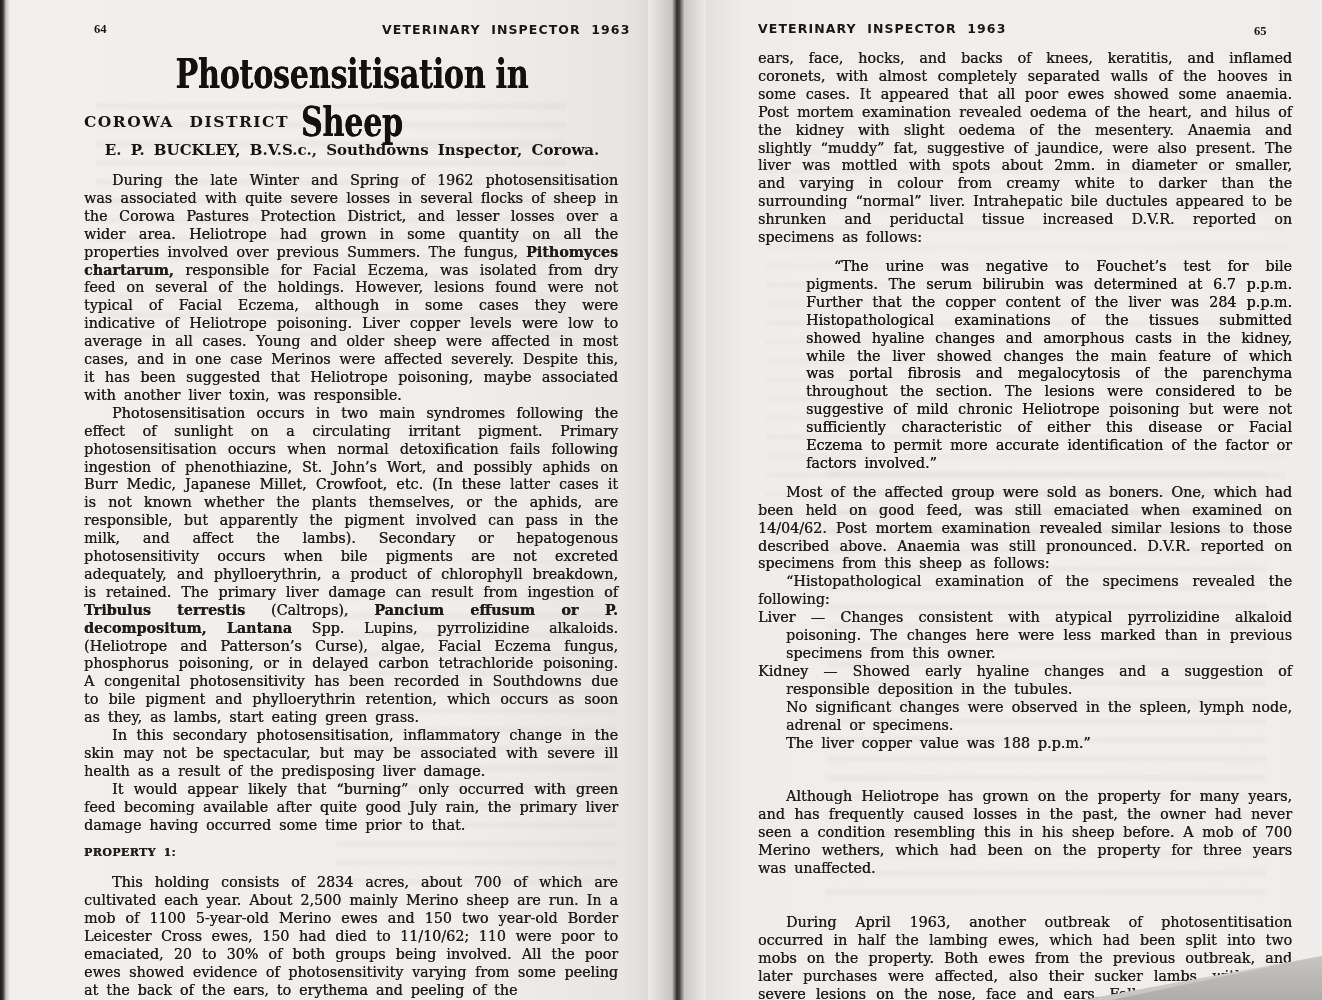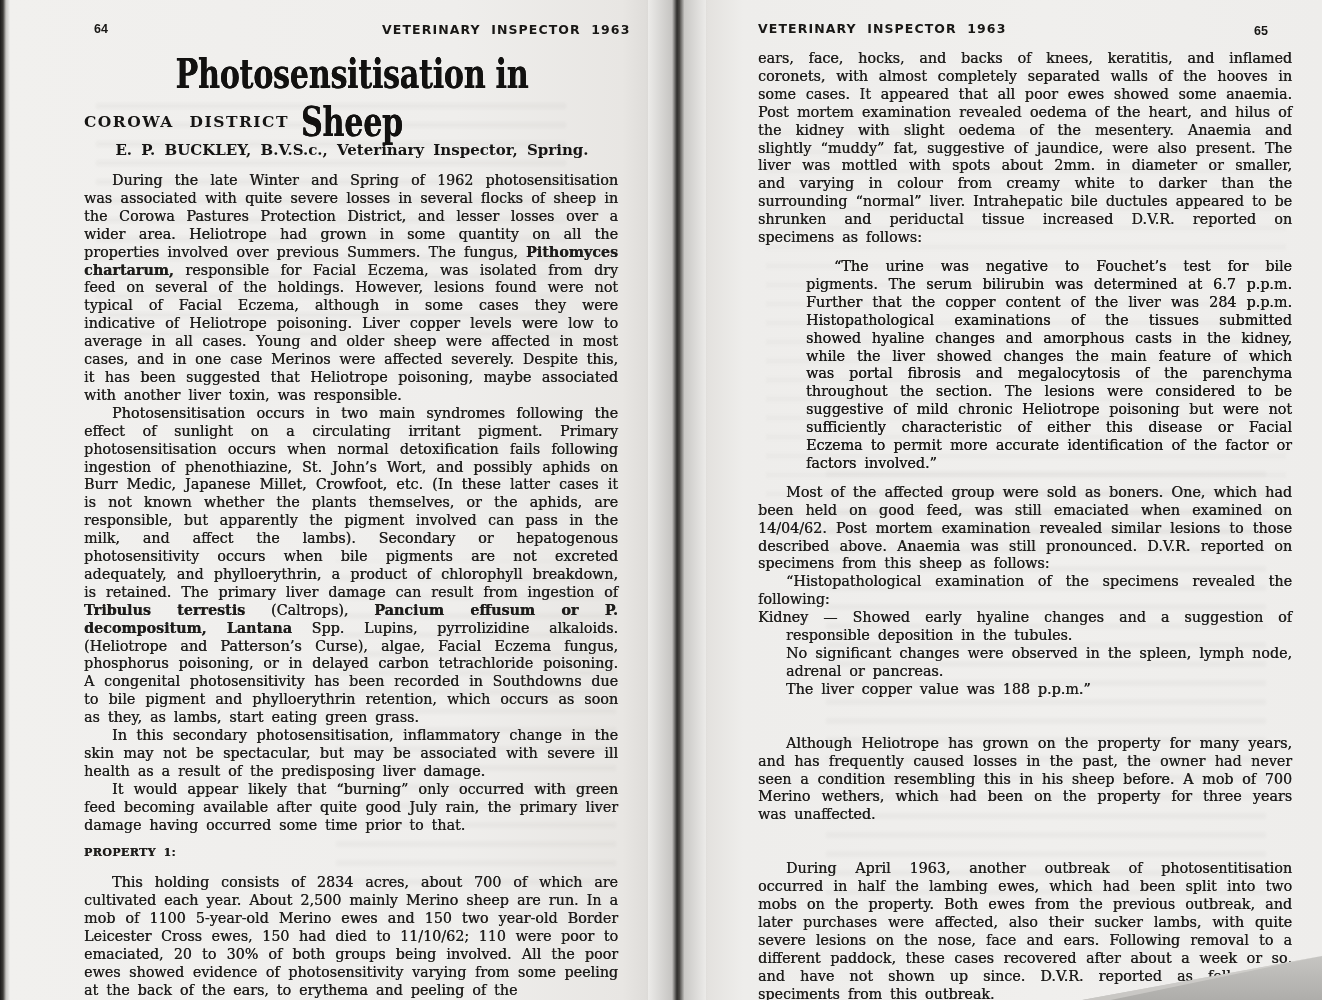--- a/index.html
+++ b/index.html
@@ -30,21 +30,21 @@
   
   .ghost{position:absolute;pointer-events:none;filter:blur(1.6px);opacity:.10;
     background:repeating-linear-gradient(0deg,rgba(98,95,90,0) 0 5px,rgba(98,95,90,.55) 5px 11px,rgba(98,95,90,0) 11px 19px);}
   .g1{left:90px;top:92px;width:470px;height:250px;opacity:.08;}
   .g2{left:330px;top:560px;width:280px;height:330px;opacity:.07;}
   .g3{left:60px;top:120px;width:520px;height:420px;opacity:.05;}
   .g4{left:120px;top:470px;width:440px;height:430px;opacity:.07;}
 
   .running-header{font-family:"DejaVu Sans","Liberation Sans",sans-serif;
     font-weight:bold;font-size:12.5px;letter-spacing:1.1px;word-spacing:5px;color:#181715;}
-  .page-num{font-family:Liberation Sans, sans-serif;
+  .page-num{font-family:Liberation Serif, serif;
     font-weight:bold;font-size:12.5px;color:#181715;}
 
   .pl-num{position:absolute;left:88px;top:22px;}
   .pl-head{position:absolute;left:376px;top:22px;}
   .pr-head{position:absolute;left:52px;top:21px;}
   .pr-num{position:absolute;left:548px;top:24px;}
 
   .title{position:absolute;left:78px;top:50px;width:536px;margin:0;
     text-align:center;font-size:41px;font-weight:bold;color:#121110;
     letter-spacing:-0.5px;transform:scaleX(.74);transform-origin:50% 50%;
@@ -75,43 +75,44 @@
 
 <div class="spread">
 
   <div class="page page-left">
     <div class="ghost g1"></div>
     <div class="ghost g2"></div>
     <div class="page-num pl-num">64</div>
     <div class="running-header pl-head">VETERINARY INSPECTOR 1963</div>
     <h1 class="title">Photosensitisation in Sheep</h1>
     <div class="subtitle">COROWA DISTRICT</div>
-    <div class="byline">E. P. BUCKLEY, B.V.S.c., Veterinary Inspector, Spring.</div>
+    <div class="byline">E. P. BUCKLEY, B.V.S.c., Southdowns Inspector, Corowa.</div>
     <div class="body-col pl-body" id="left-body">
         <p class="para indent"><span>During the late Winter and Spring of 1962 photosensitisation was associated with quite severe losses in several flocks of sheep in the Corowa Pastures Protection District, and lesser losses over a wider area. Heliotrope had grown in some quantity on all the properties involved over previous Summers. The fungus, </span><b>Pithomyces chartarum,</b><span> responsible for Facial Eczema, was isolated from dry feed on several of the holdings. However, lesions found were not typical of Facial Eczema, although in some cases they were indicative of Heliotrope poisoning. Liver copper levels were low to average in all cases. Young and older sheep were affected in most cases, and in one case Merinos were affected severely. Despite this, it has been suggested that Heliotrope poisoning, maybe associated with another liver toxin, was responsible.</span></p>
         <p class="para indent"><span>Photosensitisation occurs in two main syndromes following the effect of sunlight on a circulating irritant pigment. Primary photosensitisation occurs when normal detoxification fails following ingestion of phenothiazine, St. John’s Wort, and possibly aphids on Burr Medic, Japanese Millet, Crowfoot, etc. (In these latter cases it is not known whether the plants themselves, or the aphids, are responsible, but apparently the pigment involved can pass in the milk, and affect the lambs). Secondary or hepatogenous photosensitivity occurs when bile pigments are not excreted adequately, and phylloerythrin, a product of chlorophyll breakdown, is retained. The primary liver damage can result from ingestion of </span><b>Tribulus terrestis</b><span> (Caltrops), </span><b>Pancium effusum or P. decompositum, Lantana</b><span> Spp. Lupins, pyrrolizidine alkaloids. (Heliotrope and Patterson’s Curse), algae, Facial Eczema fungus, phosphorus poisoning, or in delayed carbon tetrachloride poisoning. A congenital photosensitivity has been recorded in Southdowns due to bile pigment and phylloerythrin retention, which occurs as soon as they, as lambs, start eating green grass.</span></p>
         <p class="para indent"><span>In this secondary photosensitisation, inflammatory change in the skin may not be spectacular, but may be associated with severe ill health as a result of the predisposing liver damage.</span></p>
         <p class="para indent"><span>It would appear likely that “burning” only occurred with green feed becoming available after quite good July rain, the primary liver damage having occurred some time prior to that.</span></p>
         <p class="para heading"><span>PROPERTY 1:</span></p>
         <p class="para indent"><span>This holding consists of 2834 acres, about 700 of which are cultivated each year. About 2,500 mainly Merino sheep are run. In a mob of 1100 5-year-old Merino ewes and 150 two year-old Border Leicester Cross ewes, 150 had died to 11/10/62; 110 were poor to emaciated, 20 to 30% of both groups being involved. All the poor ewes showed evidence of photosensitivity varying from some peeling at the back of the ears, to erythema and peeling of the</span></p>
       </div>
   </div>
 
   <div class="page page-right">
     <div class="ghost g3"></div>
     <div class="ghost g4"></div>
     <div class="running-header pr-head">VETERINARY INSPECTOR 1963</div>
     <div class="page-num pr-num">65</div>
     <div class="body-col pr-body" id="right-body">
         <p class="para noindent"><span>ears, face, hocks, and backs of knees, keratitis, and inflamed coronets, with almost completely separated walls of the hooves in some cases. It appeared that all poor ewes showed some anaemia. Post mortem examination revealed oedema of the heart, and hilus of the kidney with slight oedema of the mesentery. Anaemia and slightly “muddy” fat, suggestive of jaundice, were also present. The liver was mottled with spots about 2mm. in diameter or smaller, and varying in colour from creamy white to darker than the surrounding “normal” liver. Intrahepatic bile ductules appeared to be shrunken and periductal tissue increased D.V.R. reported on specimens as follows:</span></p>
         <p class="para indent gap boldpara"><span>“The urine was negative to Fouchet’s test for bile pigments. The serum bilirubin was determined at 6.7 p.p.m. Further that the copper content of the liver was 284 p.p.m. Histopathological examinations of the tissues submitted showed hyaline changes and amorphous casts in the kidney, while the liver showed changes the main feature of which was portal fibrosis and megalocytosis of the parenchyma throughout the section. The lesions were considered to be suggestive of mild chronic Heliotrope poisoning but were not sufficiently characteristic of either this disease or Facial Eczema to permit more accurate identification of the factor or factors involved.”</span></p>
         <p class="para indent gap"><span>Most of the affected group were sold as boners. One, which had been held on good feed, was still emaciated when examined on 14/04/62. Post mortem examination revealed similar lesions to those described above. Anaemia was still pronounced. D.V.R. reported on specimens from this sheep as follows:</span></p>
         <p class="para indent"><span>“Histopathological examination of the specimens revealed the following:</span></p>
+        <p class="para hang"><span>Liver — Changes consistent with atypical pyrrolizidine alkaloid poisoning. The changes here were less marked than in previous specimens from this owner.</span></p>
         <p class="para hang"><span>Kidney — Showed early hyaline changes and a suggestion of responsible deposition in the tubules.</span></p>
-        <p class="para inset"><span>No significant changes were observed in the spleen, lymph node, adrenal or pancreas.</span></p>
+        <p class="para inset"><span>No significant changes were observed in the spleen, lymph node, adrenal or specimens.</span></p>
         <p class="para inset"><span>The liver copper value was 188 p.p.m.”</span></p>
         <p class="para indent gap2"><span>Although Heliotrope has grown on the property for many years, and has frequently caused losses in the past, the owner had never seen a condition resembling this in his sheep before. A mob of 700 Merino wethers, which had been on the property for three years was unaffected.</span></p>
         <p class="para indent gap2"><span>During April 1963, another outbreak of photosentitisation occurred in half the lambing ewes, which had been split into two mobs on the property. Both ewes from the previous outbreak, and later purchases were affected, also their sucker lambs, with quite severe lesions on the nose, face and ears. Following removal to a different paddock, these cases recovered after about a week or so, and have not shown up since. D.V.R. reported as follows on speciments from this outbreak.</span></p>
       </div>
   </div>
 
   <div class="gutter"></div>
   <div class="edge-left"></div>
   <div class="corner-shadow"></div>
 </div>

